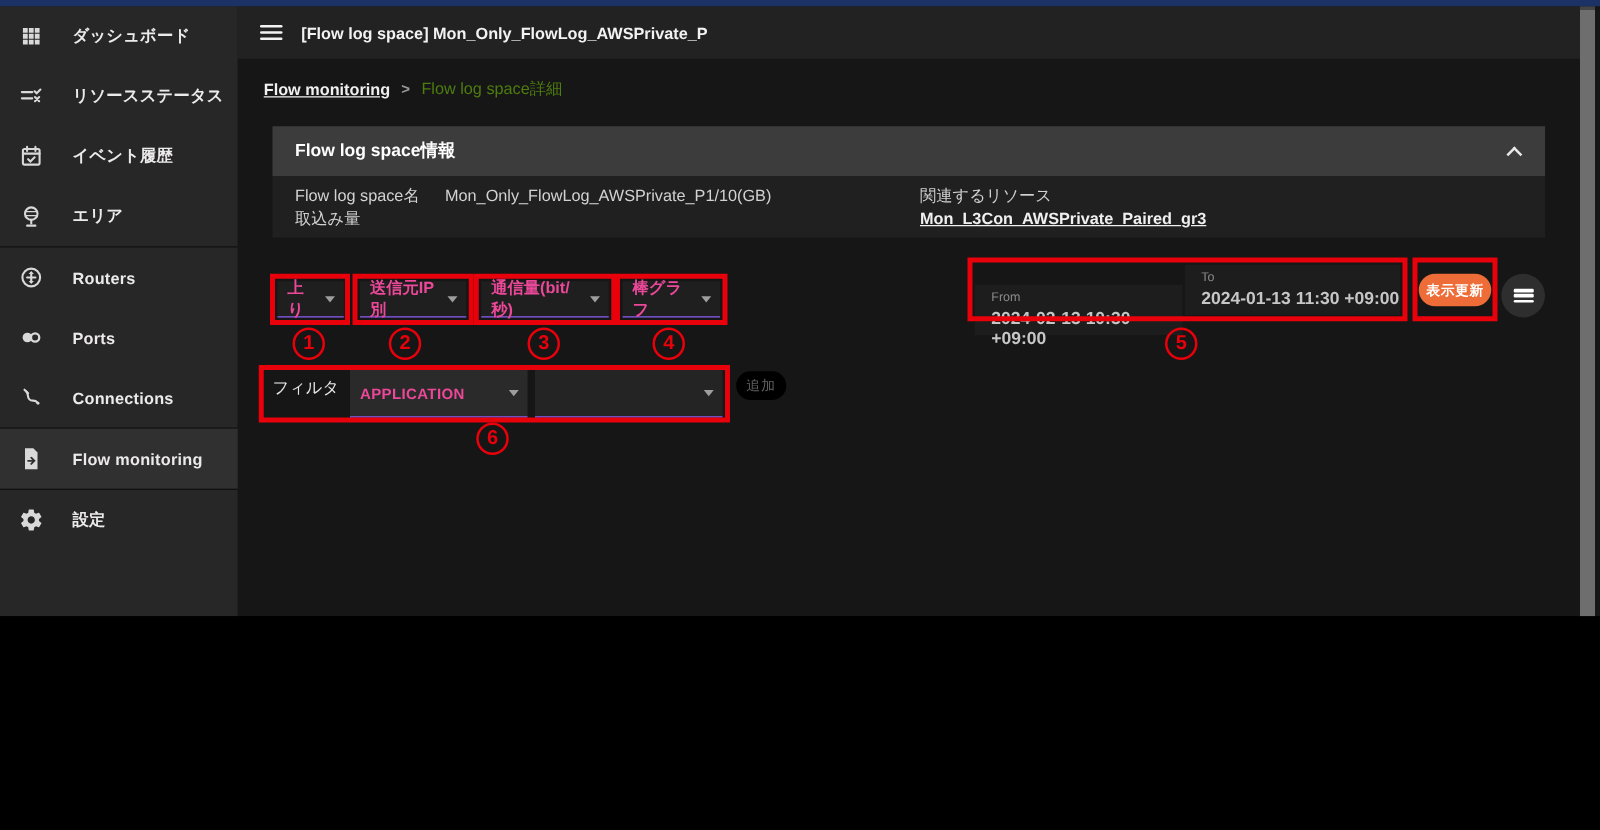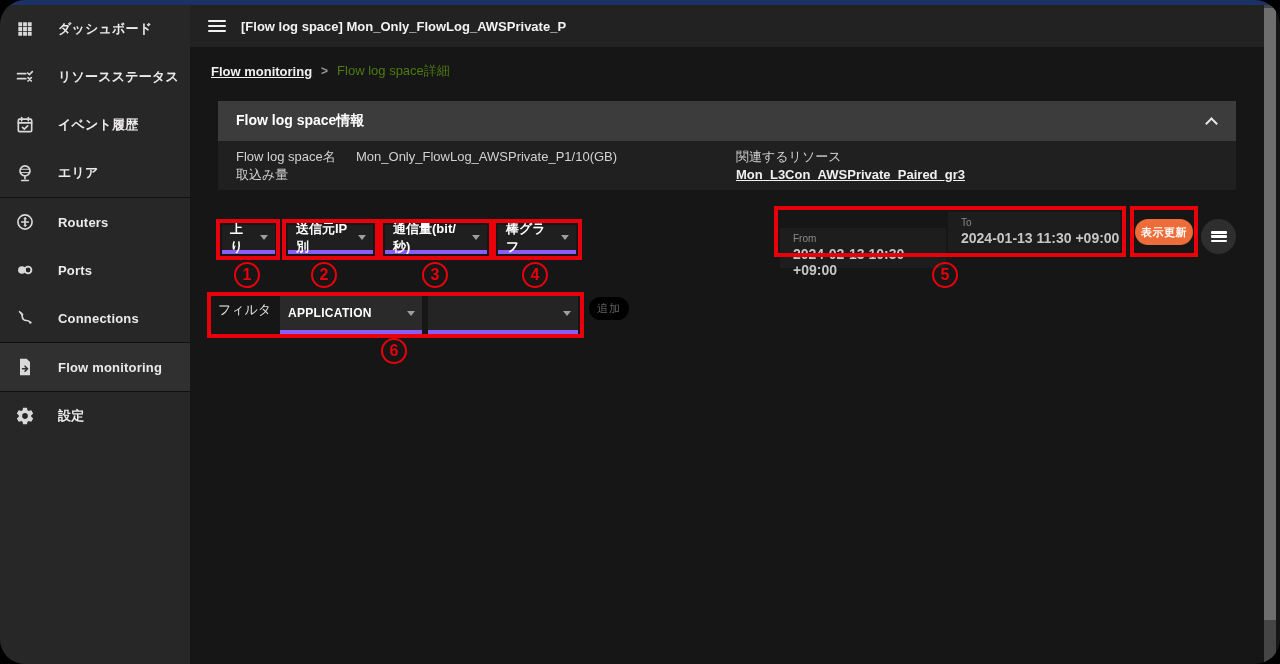--- a/index.html
+++ b/index.html
@@ -1,18 +1,18 @@
 <!DOCTYPE html>
 <html><head>
 <meta charset="utf-8">
 <style>
   * { margin:0; padding:0; box-sizing:border-box; }
   html,body { background:#000; }
   body { font-family:"Liberation Sans","DejaVu Sans",sans-serif; }
-  #screen { position:relative; width:1280px; height:664px; background:#161616; overflow:hidden;border-radius:25px; }
+  #screen { position:relative; width:1280px; height:493px; background:#161616; overflow:hidden; }
 
   
   .top-strip { position:absolute; left:0; top:0; width:1280px; height:5px; background:#1c3166; z-index:30; }
 
   
   .sidebar { position:absolute; left:0; top:5px; width:190px; height:659px; background:#272727; z-index:5; }
   .side-item { height:48px; display:flex; align-items:center; padding-left:14px; cursor:pointer; }
   .side-item.active { background:#303030; }
   .side-item .icon { width:22px; height:22px; color:#d9d9d9; display:flex; align-items:center; justify-content:center; }
   .side-item .icon svg { width:20px; height:20px; }
@@ -37,21 +37,21 @@
   .panel-header .ptitle { color:#fff; font-size:14px; font-weight:bold; }
   .chev-up { width:9px; height:9px; border-top:2.5px solid #e8e8e8; border-left:2.5px solid #e8e8e8; transform:rotate(45deg); margin-top:4px; }
   .panel-body { position:relative; height:49px; background:#202020; color:#d2d2d2; font-size:13px; }
   .pb-left { position:absolute; left:18px; top:7px; line-height:18px; display:flex; }
   .pb-labels { width:120px; display:flex; flex-direction:column; }
   .pb-values { display:flex; flex-direction:row; }
   .pb-right { position:absolute; left:518px; top:7px; line-height:18px; }
   .pb-link { color:#f0f0f0; font-weight:bold; text-decoration:underline; cursor:pointer; }
 
   
-  .select { position:absolute; background:#1f1f1f; border-bottom:4px solid #8b5cf6; display:flex; align-items:center; justify-content:space-between; padding:0 7px 0 8px; color:#ffffff; font-size:13px; font-weight:bold; cursor:pointer; }
+  .select { position:absolute; background:#1f1f1f; border-bottom:1px solid #8b5cf6; display:flex; align-items:center; justify-content:space-between; padding:0 7px 0 8px; color:#ec4899; font-size:13px; font-weight:bold; cursor:pointer; }
   .caret { width:0; height:0; border-left:4px solid transparent; border-right:4px solid transparent; border-top:5px solid #9e9e9e; margin-left:8px; }
   .select.filter-sel { background:#2a2a2a; font-size:12px; letter-spacing:.3px; }
   .select.filter-sel.empty { background:#242424; justify-content:flex-end; }
 
   
   .dt-field { position:absolute; background:#1d1d1d; padding:5px 0 0 13px; cursor:pointer; }
   .dt-label { color:#8a8a8a; font-size:10px; }
   .dt-value { color:#c6c6c6; font-size:14px; font-weight:bold; margin-top:2px; }
 
   

